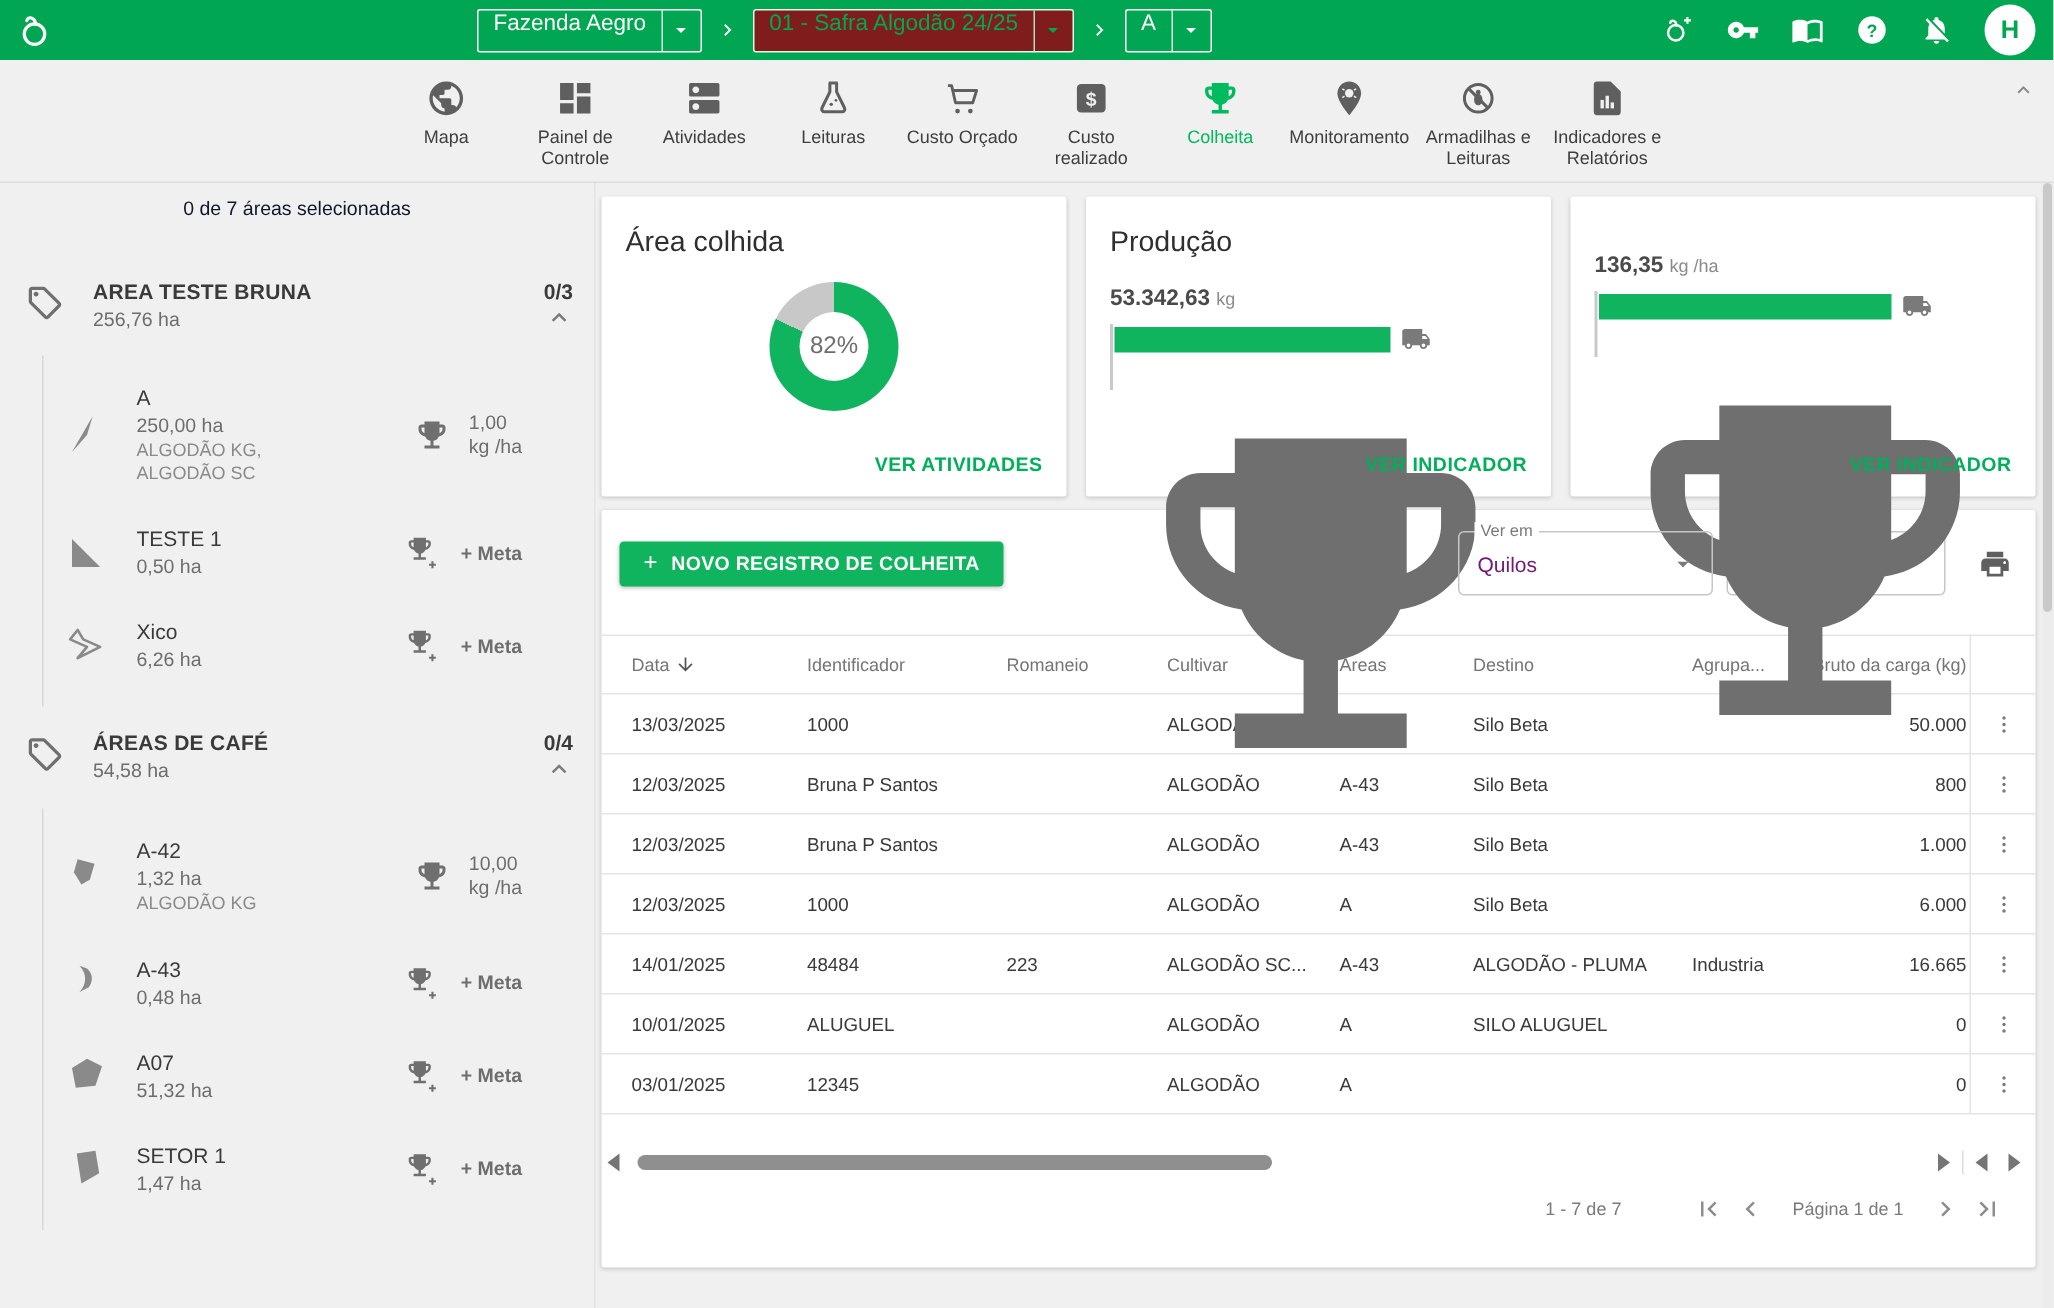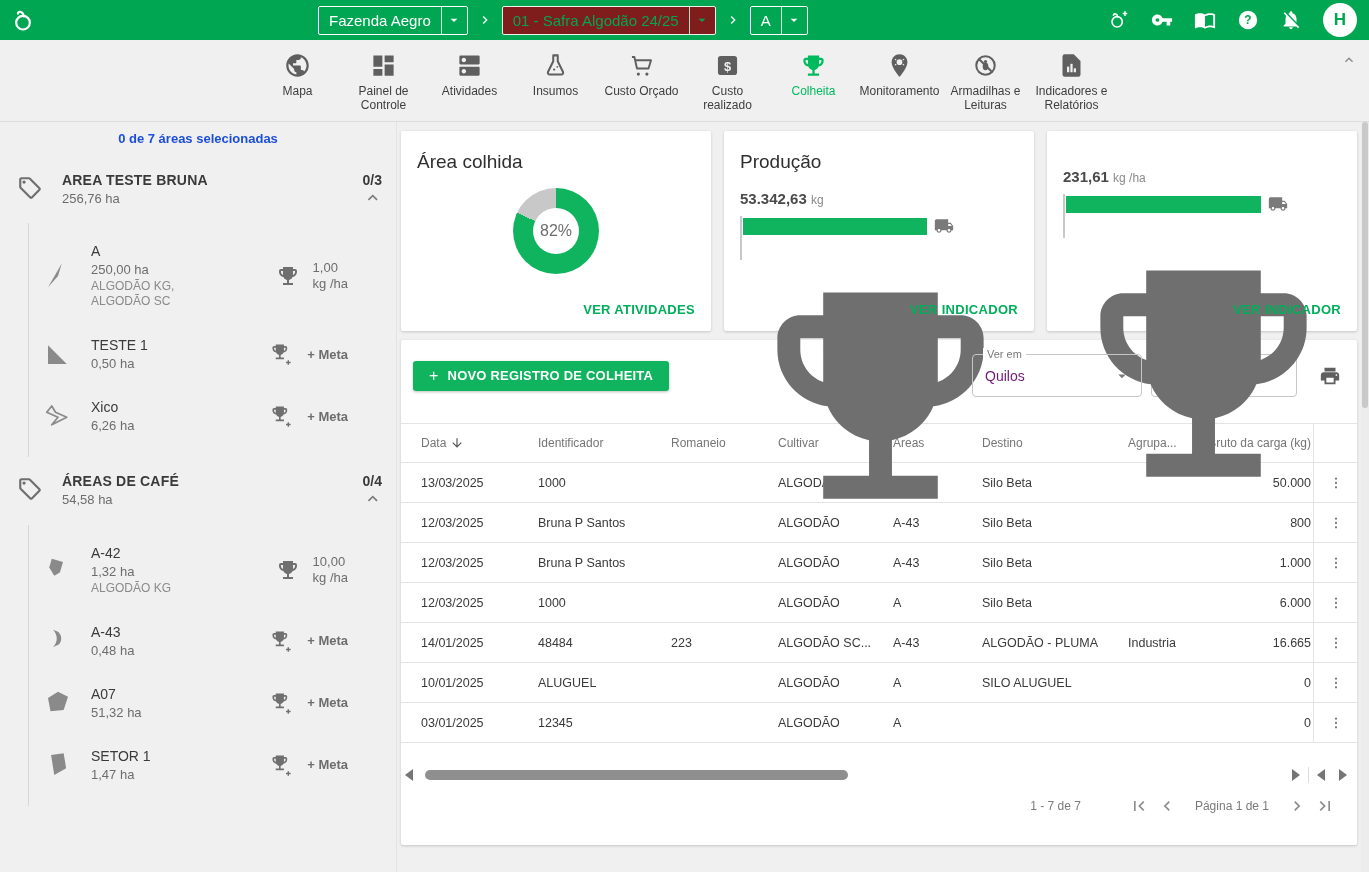--- a/index.html
+++ b/index.html
@@ -4,21 +4,21 @@
 <style>
   * { margin:0; padding:0; box-sizing:border-box; }
   html,body { width:1369px; height:872px; overflow:hidden;
     font-family:"Liberation Sans","DejaVu Sans",sans-serif; background:#f0f0f0; }
 
   
   .topbar { position:relative; height:40px; background:#00A651; display:flex; align-items:center; }
   .logo { margin-left:10px; width:26px; height:26px; color:#fff; }
   .crumbs { position:absolute; left:318px; top:0; height:40px; display:flex; align-items:center; gap:9px; }
   .crumb-sep { width:16px; height:16px; color:#fff; opacity:.95; }
-  .tb-select { display:flex; align-items:center; height:29px; border:1.5px solid #fff; border-radius:2px; color:#fff; font-size:15px; font-weight:500; cursor:pointer; }
+  .tb-select { display:flex; height:29px; border:1.5px solid #fff; border-radius:2px; color:#fff; font-size:15px; font-weight:500; cursor:pointer; }
   .tb-select .lbl { padding:0 10px; white-space:nowrap; }
   .tb-select .caret { width:26px; height:100%; display:flex; align-items:center; justify-content:center; border-left:1.5px solid rgba(255,255,255,.85); }
   .tb-select .caret svg { width:16px; height:16px; }
   .tb-select.light { background:#7f1d1d; border-color:#e7f5ed; color:#00A651; }
   .tb-select.light .caret { border-left-color:#b2ddc5; }
   .tb-icons { margin-left:auto; margin-right:12px; display:flex; align-items:center; gap:21px; }
   .tb-icon { width:22px; height:22px; color:#fff; cursor:pointer; }
   .tb-icon svg { width:100%; height:100%; }
   .avatar { width:34px; height:34px; border-radius:50%; background:#fff; color:#00A651; font-weight:bold; font-size:17px; display:flex; align-items:center; justify-content:center; cursor:pointer; }
 
@@ -31,21 +31,21 @@
   .nav-item .nlabel { margin-top:5px; font-size:12px; line-height:1.18; text-align:center; color:#3e3e3e; font-weight:500; }
   .nav-item.active { color:#00BA5E; }
   .nav-item.active .nlabel { color:#00BA5E; }
   .nav-collapse { position:absolute; right:12px; top:12px; width:16px; height:16px; color:#8a8a8a; cursor:pointer; }
 
   
   .content { display:flex; height:750px; position:relative; }
 
   
   .sidebar { width:397px; border-right:1px solid #e3e3e3; overflow:hidden; padding-top:9px; }
-  .sel-summary { text-align:center; font-size:13px; color:#1d4ed8; margin-bottom:26px;font-weight:bold; }
+  .sel-summary { text-align:center; font-size:13px; color:#0f172a; margin-bottom:40px; }
   .grp-head { display:flex; padding:0 14px 0 17px; margin-bottom:16px; }
   .grp-head .gicon { width:26px; height:26px; color:#6f6f6f; flex:0 0 26px; margin-top:3px; }
   .grp-head .gicon svg { width:100%; height:100%; }
   .grp-txt { margin-left:19px; }
   .grp-name { font-size:14px; font-weight:bold; color:#3a3a3a; letter-spacing:.2px; }
   .grp-area { font-size:13px; color:#6d6d6d; margin-top:3px; }
   .grp-right { margin-left:auto; text-align:right; }
   .grp-count { font-size:14px; font-weight:bold; color:#3a3a3a; }
   .grp-chev { width:16px; height:16px; color:#7b7b7b; margin-top:4px; margin-left:auto; cursor:pointer; }
   .grp-items { margin-left:28px; border-left:1px solid #d8d8d8; padding:6px 0 10px 0; margin-bottom:16px; }
@@ -242,21 +242,21 @@
         <div class="nlabel">Atividades</div>
       </div>
       <div class="nav-item">
         <span class="nicon">
           <svg viewBox="0 0 24 24">
             <path d="M9.3 3h5.4M10 3v5.2L5.3 17.8A1.6 1.6 0 0 0 6.8 20h10.4a1.6 1.6 0 0 0 1.5-2.2L14 8.2V3" fill="none" stroke="currentColor" stroke-width="1.8" stroke-linejoin="round"></path>
             <circle cx="10.8" cy="15.6" r="1" fill="currentColor"></circle>
             <circle cx="13.6" cy="13.2" r=".8" fill="currentColor"></circle>
           </svg>
         </span>
-        <div class="nlabel">Insumos</div>
+        <div class="nlabel">Leituras</div>
       </div>
       <div class="nav-item">
         <span class="nicon">
           <svg viewBox="0 0 24 24">
             <circle cx="9.2" cy="19.6" r="1.4" fill="currentColor"></circle>
             <circle cx="16.8" cy="19.6" r="1.4" fill="currentColor"></circle>
             <path d="M3.5 4.5h2.2l2.3 10.2h10.2l2.3-7.3H6.4" fill="none" stroke="currentColor" stroke-width="1.7" stroke-linejoin="round"></path>
           </svg>
         </span>
         <div class="nlabel">Custo Orçado</div>
@@ -538,21 +538,21 @@
               </span>
           </div>
           <div class="bar-goal"><span class="ticon"><svg viewBox="0 0 24 24" fill="currentColor">
                   <path d="M19 5h-2V3H7v2H5c-1.1 0-2 .9-2 2v1c0 2.55 1.92 4.63 4.39 4.94.63 1.5 1.98 2.63 3.61 2.96V19H7v2h10v-2h-4v-3.1c1.63-.33 2.98-1.46 3.61-2.96C19.08 12.63 21 10.55 21 8V7c0-1.1-.9-2-2-2zM5 8V7h2v3.82C5.84 10.4 5 9.3 5 8zm14 0c0 1.3-.84 2.4-2 2.82V7h2v1z"></path>
                 </svg></span></div>
         </div>
         <span class="card-link">VER INDICADOR</span>
       </div>
 
       <div class="card">
-        <div class="kpi-row"><span>231,61</span> <span class="unit">kg /ha</span></div>
+        <div class="kpi-row"><span>136,35</span> <span class="unit">kg /ha</span></div>
         <div class="bar-wrap">
           <div class="bar-vline"></div>
           <div class="bar-row">
             <div class="bar-fill" style="width: 71%;"></div>
             <span class="truck">
                 <svg viewBox="0 0 24 24" fill="currentColor">
                   <path d="M20 8h-3V4H3c-1.1 0-2 .9-2 2v11h2c0 1.66 1.34 3 3 3s3-1.34 3-3h6c0 1.66 1.34 3 3 3s3-1.34 3-3h2v-5l-3-4zM6 18.5c-.83 0-1.5-.67-1.5-1.5s.67-1.5 1.5-1.5 1.5.67 1.5 1.5-.67 1.5-1.5 1.5zm13.5-9l1.96 2.5H17V9.5h2.5zm-1.5 9c-.83 0-1.5-.67-1.5-1.5s.67-1.5 1.5-1.5 1.5.67 1.5 1.5-.67 1.5-1.5 1.5z"></path>
                 </svg>
               </span>
           </div>

